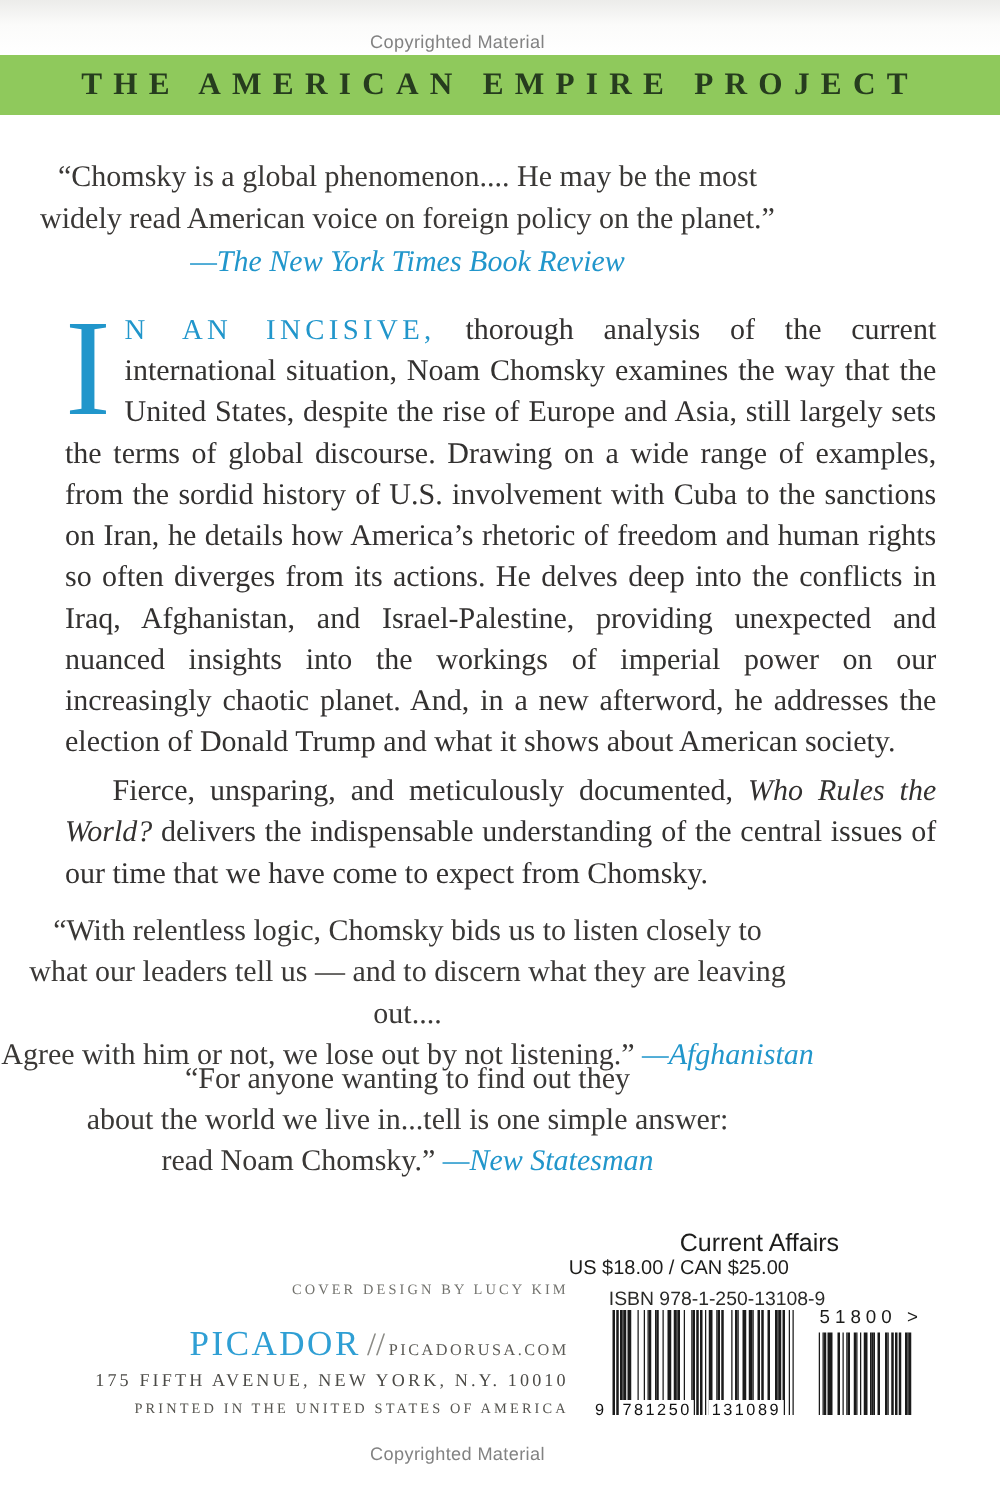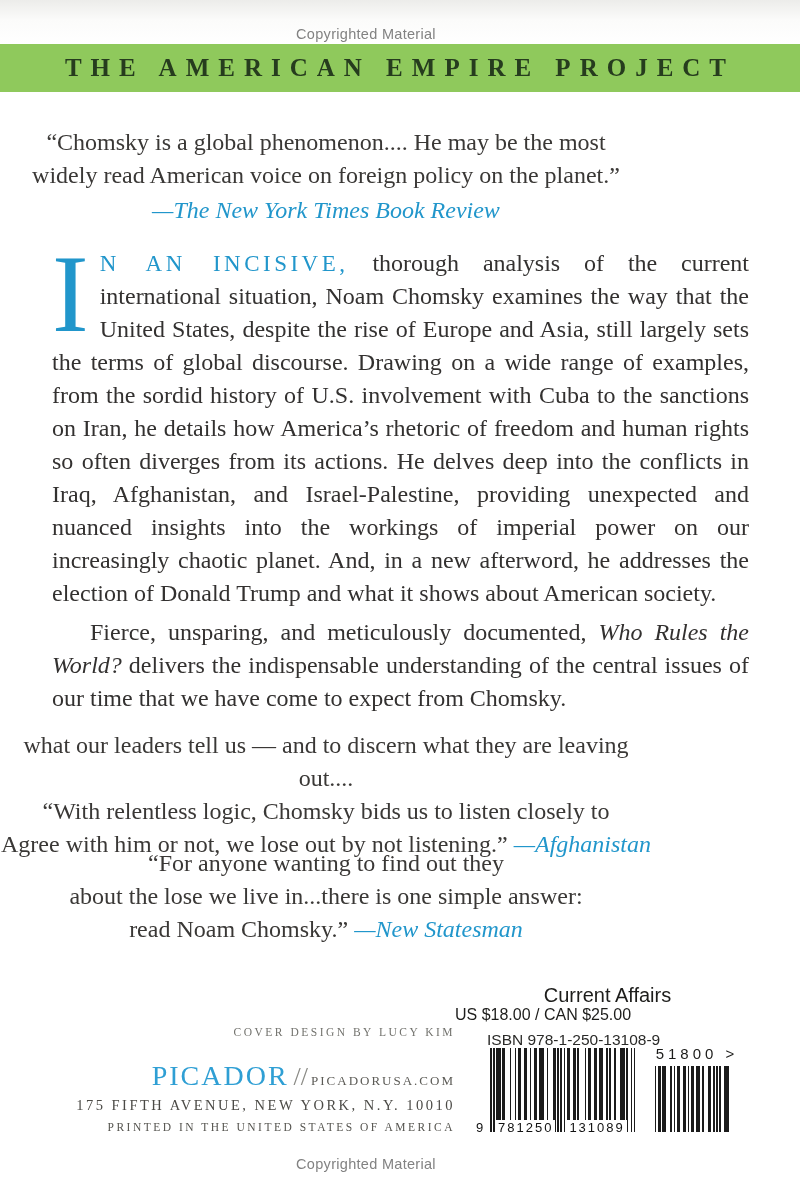--- a/index.html
+++ b/index.html
@@ -147,28 +147,28 @@
     <div>widely read American voice on foreign policy on the planet.”</div>
     <div class="attr attr-line">—The New York Times Book Review</div>
   </div>
 
   <div class="bodytext">
     <p style="margin:0"><span class="dropcap">I</span><span class="lead-caps">N AN INCISIVE,</span><span> thorough analysis of the current international situation, Noam Chomsky examines the way that the United States, despite the rise of Europe and Asia, still largely sets the terms of global discourse. Drawing on a wide range of examples, from the sordid history of U.S. involvement with Cuba to the sanctions on Iran, he details how America’s rhetoric of freedom and human rights so often diverges from its actions. He delves deep into the conflicts in Iraq, Afghanistan, and Israel-Palestine, providing unexpected and nuanced insights into the workings of imperial power on our increasingly chaotic planet. And, in a new afterword, he addresses the election of Donald Trump and what it shows about American society.</span></p>
     <p class="para2"><span>Fierce, unsparing, and meticulously documented, </span><span class="booktitle-italic">Who Rules the World?</span><span> delivers the indispensable understanding of the central issues of our time that we have come to expect from Chomsky.</span></p>
   </div>
 
   <div class="quoteblock q-bw">
+    <div>“With relentless logic, Chomsky bids us to listen closely to</div>
     <div>what our leaders tell us — and to discern what they are leaving out....</div>
-    <div>“With relentless logic, Chomsky bids us to listen closely to</div>
     <div><span>Agree with him or not, we lose out by not listening.” </span><span class="attr">—Afghanistan</span></div>
   </div>
 
   <div class="quoteblock q-ns">
     <div>“For anyone wanting to find out they</div>
-    <div>about the lose we live in...there is one simple answer:</div>
+    <div>about the world we live in...tell is one simple answer:</div>
     <div><span>read Noam Chomsky.” </span><span class="attr">—New Statesman</span></div>
   </div>
 
   <div class="category">Current Affairs</div>
   <div class="price">US $18.00 / CAN $25.00</div>
   <div class="isbn">ISBN 978-1-250-13108-9</div>
 
   <div class="barcode-main">
     <div class="bars">
         <span class="b1"></span>

